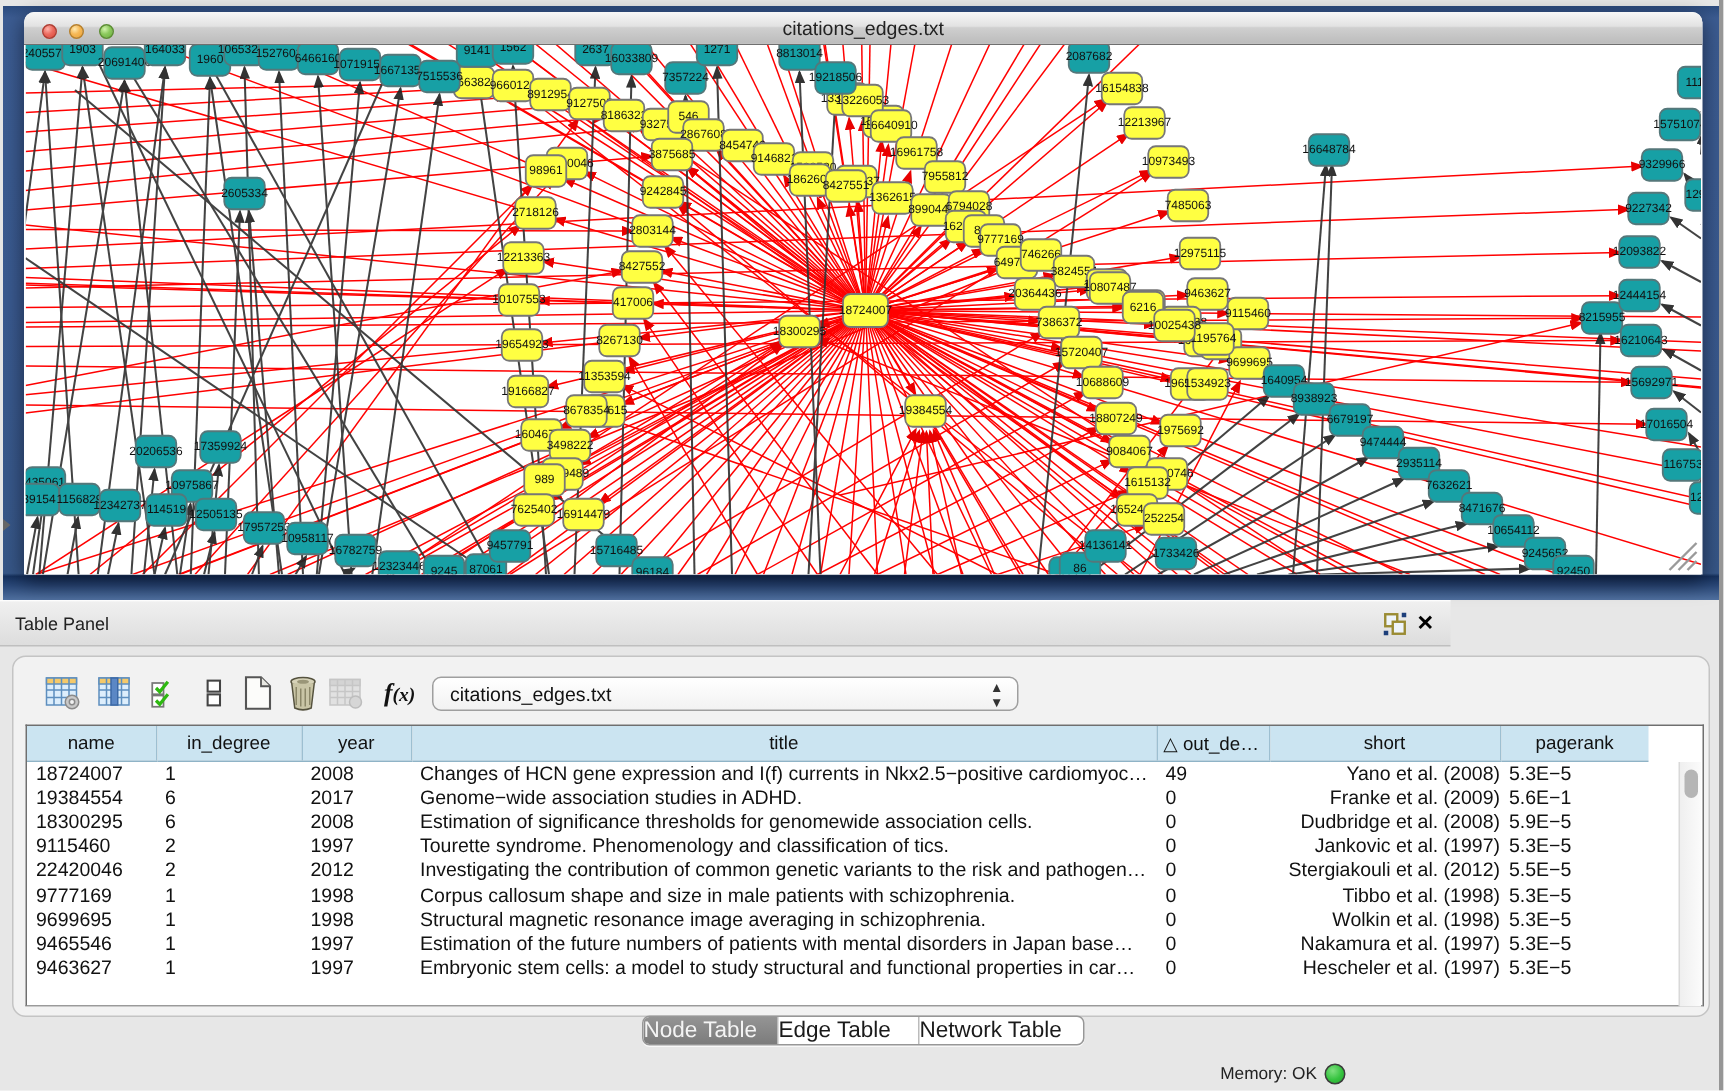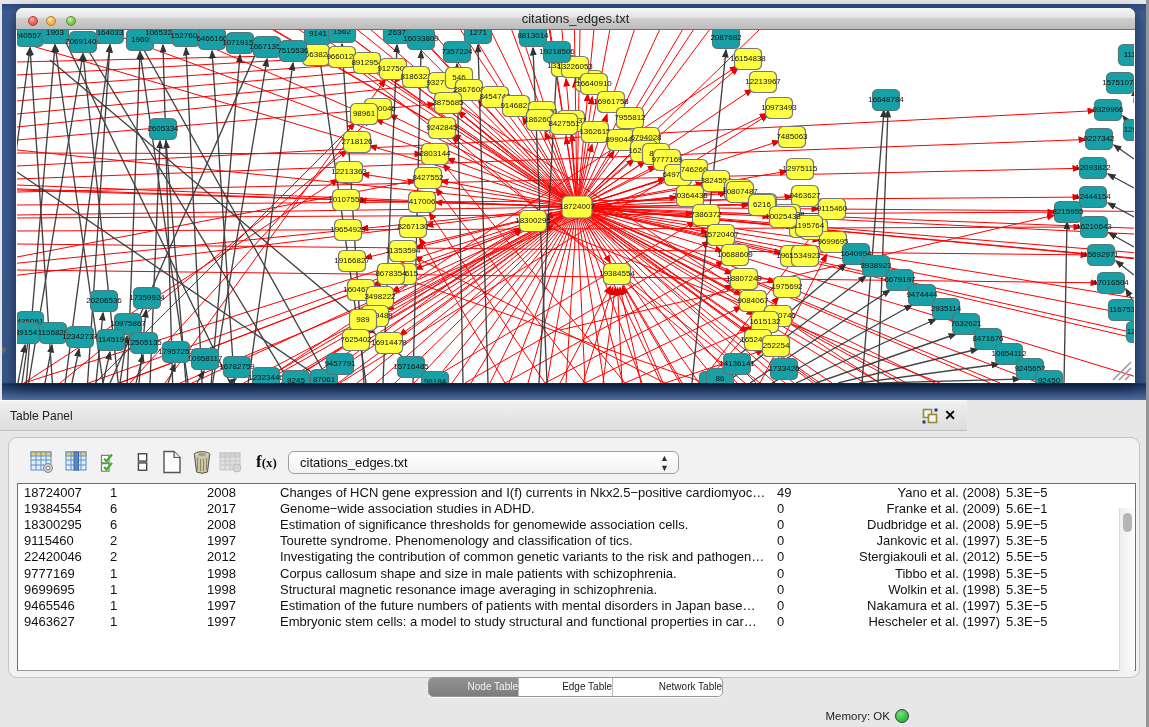--- a/index.html
+++ b/index.html
@@ -37,25 +37,25 @@
  font-weight:normal;font-size:12.5px;height:23px;padding:0;overflow:hidden;white-space:nowrap}
 th:first-child{border-left:none}
 td{height:16.2px;padding:0 0 0 6px;overflow:hidden;white-space:nowrap;font-size:13px}
 .c1{width:86px}.c2{width:97px}.c3{width:73px}.c4{width:497px}.c5{width:75px}
 .c6{width:154px}.c7{width:99px}
 td.c6{text-align:right;padding:0}
 #vsb{position:absolute;right:1px;top:24px;width:15px;height:163px;background:linear-gradient(90deg,#efefef,#fbfbfb);border-left:1px solid #d9d9d9}
 #vsb .thumb{position:absolute;left:3px;top:5px;width:9px;height:19px;border-radius:5px;background:#b5b5b5}
 #tabs{position:absolute;left:419px;top:239px;height:20px;display:flex;border:1px solid #979797;
  border-radius:5px;overflow:hidden;background:#fff;box-shadow:0 1px 0 rgba(255,255,255,.7)}
-#tabs div{font-size:10px;line-height:18px;text-align:right;color:#1a1a1a;border-left:1px solid #bbb}
+#tabs div{font-size:15px;line-height:18px;text-align:left;color:#1a1a1a;border-left:1px solid #bbb}
 #tabs div:nth-child(1){width:89px}#tabs div:nth-child(2){width:94px}#tabs div:nth-child(3){width:110px}
 #tabs div:first-child{border-left:none}
 #tabs .sel{background:linear-gradient(#949494,#7c7c7c);color:#f4f4f4}
-#status{position:absolute;left:12px;top:690px;width:910px;height:37px}
+#status{position:absolute;left:0;top:690px;width:910px;height:37px}
 #status .m{position:absolute;right:32px;top:20px;font-size:11.5px;color:#222}
 #status .dot{position:absolute;right:13px;top:19px;width:14px;height:14px;border-radius:50%;
  background:radial-gradient(circle at 38% 32%,#7fe07f,#35c33f 55%,#27a52f);border:1px solid #3c3c3c}
 svg text{font-family:"Liberation Sans",sans-serif}
 </style></head>
 <body>
 <div id="desktop"></div>
 <div id="win">
   <div id="canvas">
       <svg width="1117" height="353" viewBox="0 0 1117 353" style="display:block">
@@ -748,25 +748,34 @@
         <ellipse cx="11" cy="4.5" rx="4" ry="1.3" fill="#9a9678"></ellipse>
       </svg>
     <svg class="ico" style="left:210px" width="24" height="24" viewBox="0 0 24 24">
         <g opacity="0.5">
           <rect x="1" y="3" width="20" height="17" fill="#cfcfcf" stroke="#9a9a9a"></rect>
           <rect x="1" y="3" width="20" height="4" fill="#b5b5b5" stroke="#9a9a9a"></rect>
           <path d="M6 3v17 M11 3v17 M16 3v17 M1 11h20 M1 15h20" stroke="#9a9a9a" fill="none"></path>
           <circle cx="18" cy="18" r="4" fill="#b9b9b9" stroke="#888"></circle>
         </g>
       </svg>
-    <div class="ico" style="left:247px;top:14px;font-family:'Liberation Serif',serif;font-weight:bold;font-size:17px;color:#111">f<span style="font-size:13px">(x)</span></div>
+    <div class="ico" style="left:247px;top:14px;font-family:'Liberation Serif',serif;font-style:italic;font-weight:bold;font-size:17px;color:#111">f<span style="font-size:13px">(x)</span></div>
     <div id="combo">citations_edges.txt<span class="arr">▲<br>▼</span></div>
     <div id="tablewrap">
       <table>
         <tbody>
+            <tr>
+              <th class="c1">name</th>
+              <th class="c2">in_degree</th>
+              <th class="c3">year</th>
+            <th class="c4">title</th>
+              <th class="c5" style="text-align:left;padding-left:4px">△ out_de…</th>
+            <th class="c6">short</th>
+              <th class="c7">pagerank</th>
+            </tr>
 <tr>
               <td class="c1">18724007</td>
               <td class="c2">1</td>
               <td class="c3">2008</td>
               <td class="c4">Changes of HCN gene expression and I(f) currents in Nkx2.5−positive cardiomyoc…</td>
               <td class="c5">49</td>
               <td class="c6">Yano et al. (2008)</td>
               <td class="c7">5.3E−5</td>
             </tr>
 <tr>

